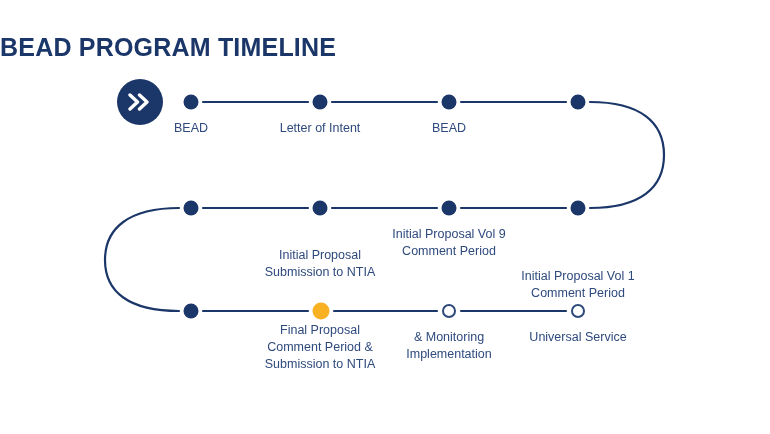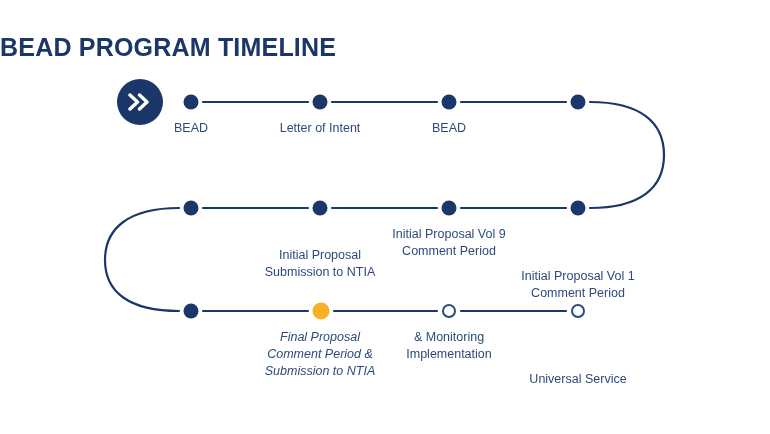--- a/index.html
+++ b/index.html
@@ -164,30 +164,30 @@
   <div class="label" style="left:320px; top:226px;margin-top:21px;">
     <span class="ln">Initial Proposal</span>
     <span class="ln">Submission to NTIA</span>
   </div>
 
   <div class="node filled-navy" style="left:191px; top:208px;"></div>
 
   <div class="node filled-navy" style="left:191px; top:311px;"></div>
 
   <div class="node filled-orange" style="left:321px; top:311px;"></div>
-  <div class="label" style="left:320px; top:329px;font-style:italic;">
+  <div class="label" style="left:320px; top:322px;">
     <span class="ln">Final Proposal</span>
     <span class="ln">Comment Period &amp;</span>
     <span class="ln">Submission to NTIA</span>
   </div>
 
   <div class="node hollow" style="left:449px; top:311px;"></div>
   <div class="label" style="left:449px; top:329px;">
     <span class="ln">&amp; Monitoring</span>
     <span class="ln">Implementation</span>
   </div>
 
   <div class="node hollow" style="left:578px; top:311px;"></div>
-  <div class="label" style="left:578px; top:329px;margin-top:42px;">
+  <div class="label" style="left:578px; top:329px;">
     <span class="ln">Universal Service</span>
   </div>
 
 </div>
 
 </body></html>

